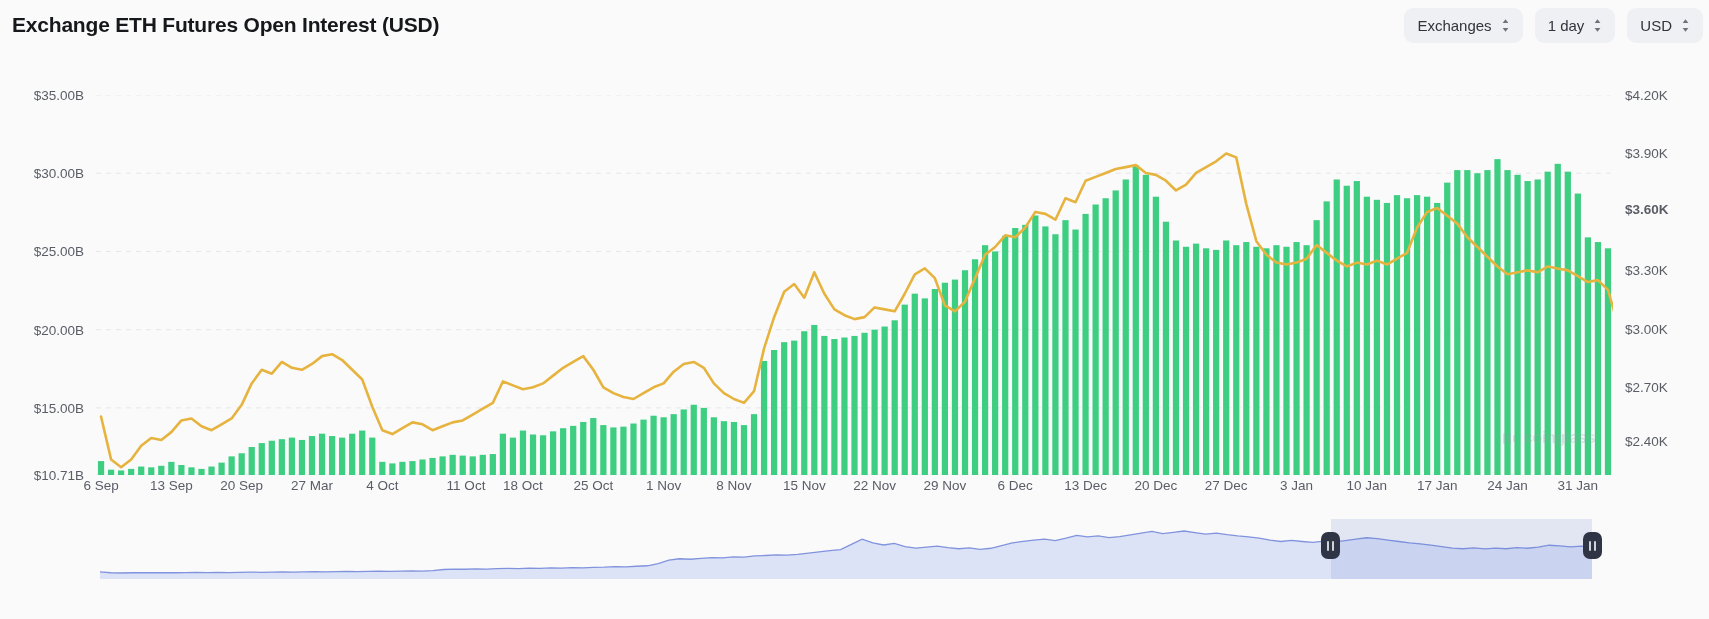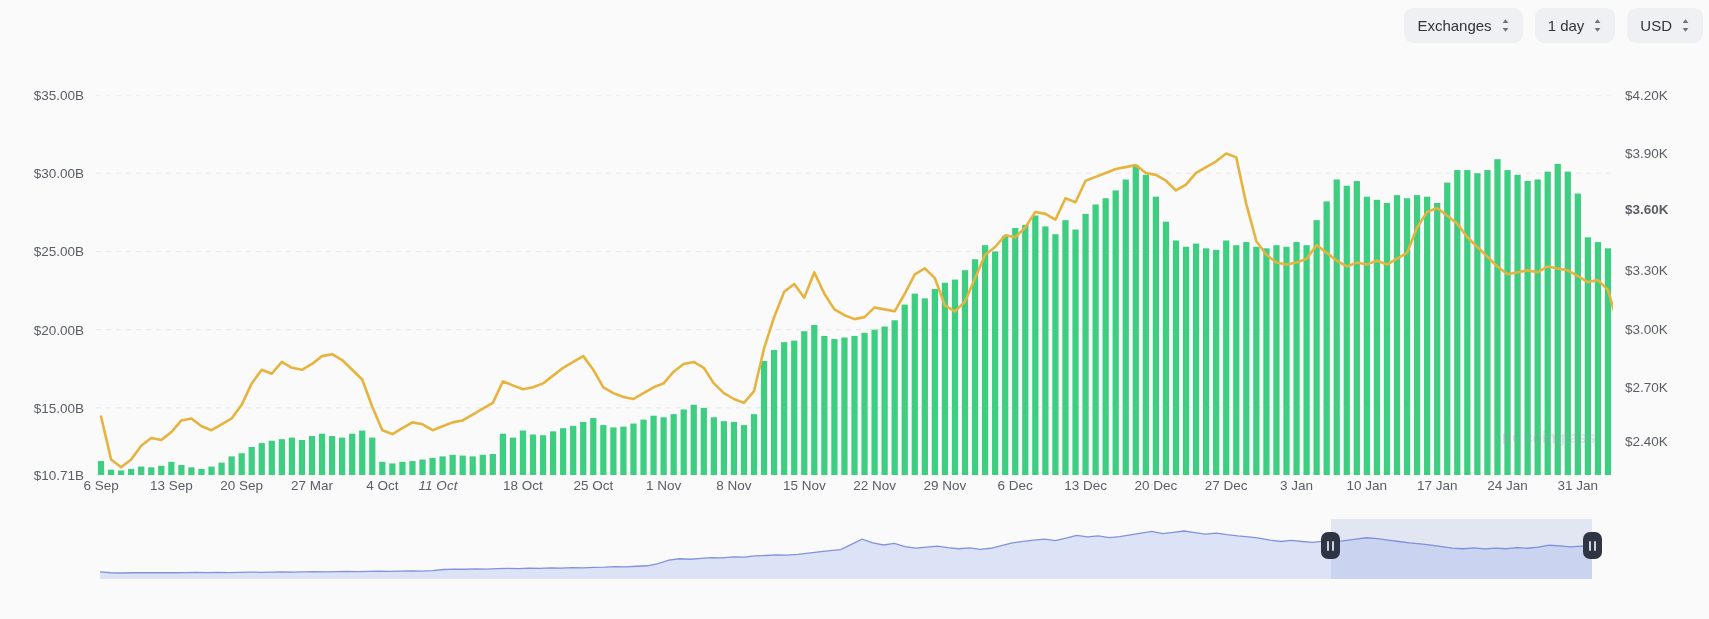--- a/index.html
+++ b/index.html
@@ -118,20 +118,21 @@
     gap: 3px; cursor: ew-resize;
   }
   .nav-handle span { display: block; width: 2px; height: 10px; background: #cfd3dc; border-radius: 1px; }
 </style>
 </head>
 <body>
 
 <div id="app">
 
   <div class="header">
+    <div class="title">Exchange ETH Futures Open Interest (USD)</div>
     <div class="controls">
 
       <button class="ctrl">
         <span>Exchanges</span>
         <svg class="chev" viewBox="0 0 9 15">
           <path d="M4.5 1.2 L7.4 5.0 L1.6 5.0 Z" fill="#6e727c"></path>
           <path d="M4.5 13.8 L7.4 10.0 L1.6 10.0 Z" fill="#6e727c"></path>
         </svg>
       </button>
 
@@ -346,21 +347,21 @@
       </div>
     </div>
   </div>
 
   <div class="xaxis" id="xaxis">
       <div class="xtick" style="left: 5.02318px;">6 Sep</div>
       <div class="xtick" style="left: 75.3477px;">13 Sep</div>
       <div class="xtick" style="left: 145.672px;">20 Sep</div>
       <div class="xtick" style="left: 215.997px;">27 Mar</div>
       <div class="xtick" style="left: 286.321px;">4 Oct</div>
-      <div class="xtick" style="left: 342px; font-style: italic;">11 Oct</div>
+      <div class="xtick" style="left: 370px;">11 Oct</div>
       <div class="xtick" style="left: 426.97px;">18 Oct</div>
       <div class="xtick" style="left: 497.295px;">25 Oct</div>
       <div class="xtick" style="left: 567.619px;">1 Nov</div>
       <div class="xtick" style="left: 637.944px;">8 Nov</div>
       <div class="xtick" style="left: 708.268px;">15 Nov</div>
       <div class="xtick" style="left: 778.593px;">22 Nov</div>
       <div class="xtick" style="left: 848.917px;">29 Nov</div>
       <div class="xtick" style="left: 919.242px;">6 Dec</div>
       <div class="xtick" style="left: 989.566px;">13 Dec</div>
       <div class="xtick" style="left: 1059.89px;">20 Dec</div>

